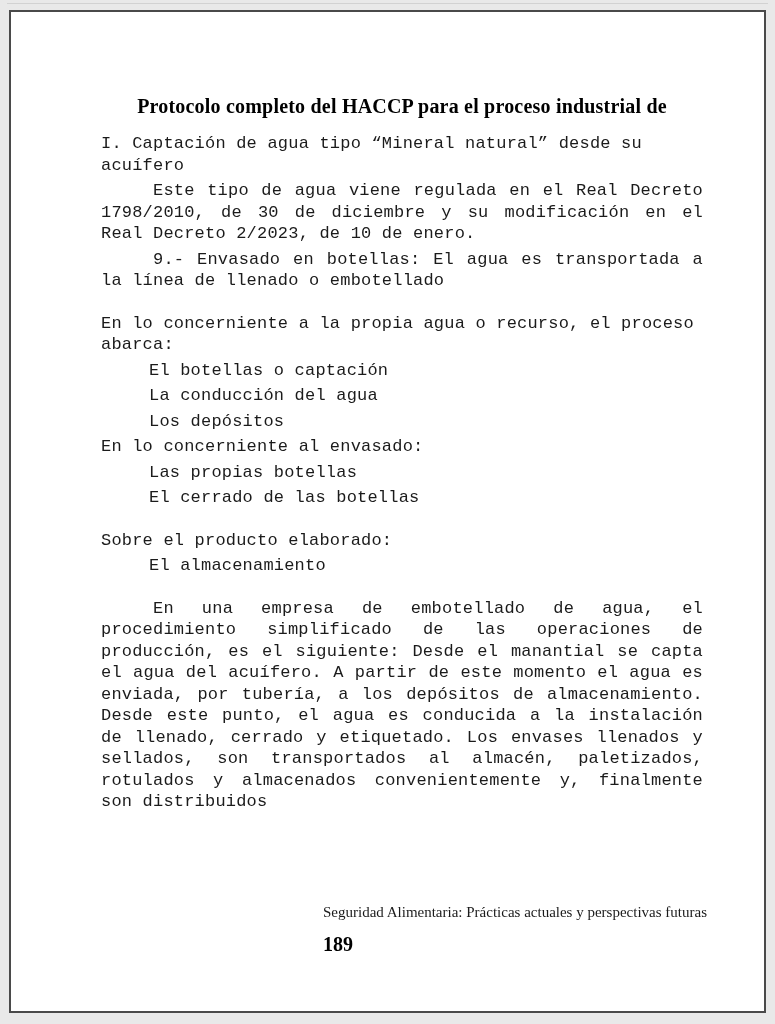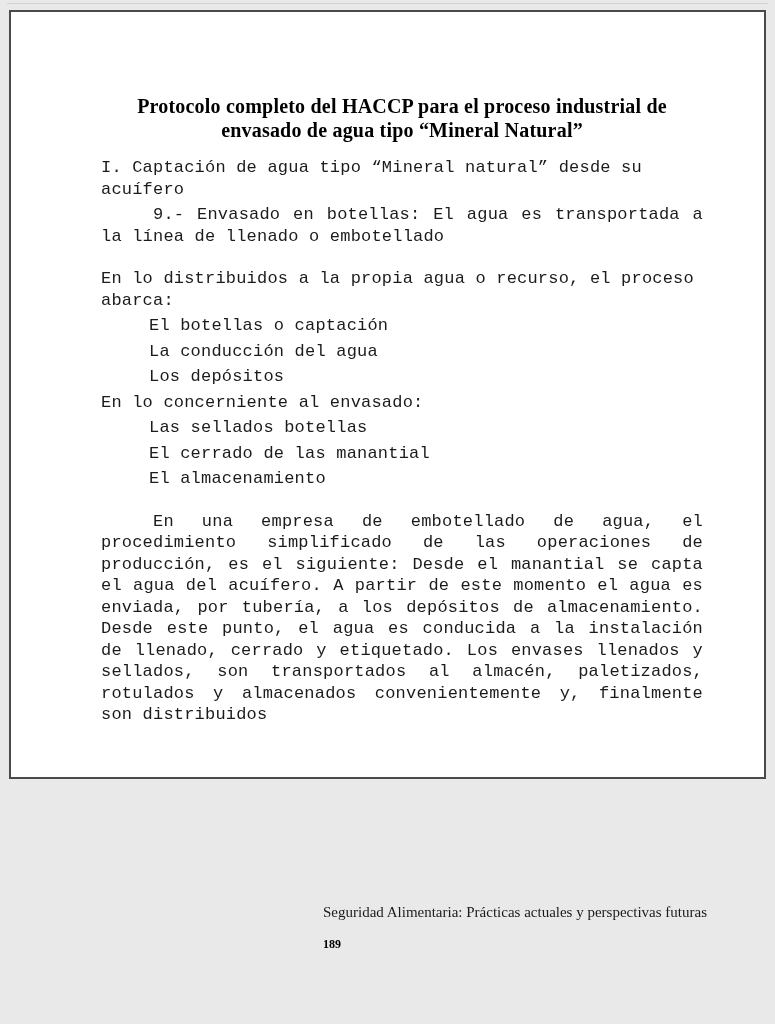--- a/index.html
+++ b/index.html
@@ -20,21 +20,21 @@
     left: 7px;
     right: 7px;
     height: 1px;
     background: #d2d2d2;
   }
   .page {
     position: absolute;
     left: 9px;
     top: 10px;
     width: 757px;
-    height: 769px;
+    height: 1003px;
     box-sizing: border-box;
     background: #ffffff;
     border: 2px solid #4a4a4a;
   }
   .content {
     position: absolute;
     top: 82px;
     left: 86px;
     width: 610px;
     color: #1b1b1b;
@@ -65,51 +65,52 @@
     gap: 12px;
     color: #1b1b1b;
     flex-direction: column;
   }
   .footer .running-title {
     margin-top: 17px;
     font-size: 15px;
     line-height: 18px;
   }
   .footer .page-number {
-    font-size: 12px;
+    font-size: 20px;
     line-height: 22px;
     font-weight: bold;
     color: #000000;
   }
 </style>
 </head>
 <body>
 
 <div>
   <div class="viewer-top-line"></div>
 
   <div class="page">
     <div class="content">
 
       <h1 class="doc-title">
         <span>Protocolo completo del HACCP para el proceso industrial de</span>
-        <span>envasado de agua tipo “Mineral Natural”</span>
       </h1>
 
       <p>I. Captación de agua tipo “Mineral natural” desde su acuífero</p>
+      <p class="indent justify">Este tipo de agua viene regulada en el Real Decreto 1798/2010, de 30 de diciembre y su modificación en el Real Decreto 2/2023, de 10 de enero.</p>
       <p class="indent justify">9.- Envasado en botellas: El agua es transportada a la línea de llenado o embotellado</p>
 
-      <p class="gap">En lo distribuidos a la propia agua o recurso, el proceso abarca:</p>
+      <p class="gap">En lo concerniente a la propia agua o recurso, el proceso abarca:</p>
       <p class="tab">El botellas o captación</p>
       <p class="tab">La conducción del agua</p>
       <p class="tab">Los depósitos</p>
       <p>En lo concerniente al envasado:</p>
-      <p class="tab">Las sellados botellas</p>
-      <p class="tab">El cerrado de las manantial</p>
+      <p class="tab">Las propias botellas</p>
+      <p class="tab">El cerrado de las botellas</p>
 
+      <p class="gap">Sobre el producto elaborado:</p>
       <p class="tab">El almacenamiento</p>
 
       <p class="gap indent justify">En una empresa de embotellado de agua, el procedimiento simplificado de las operaciones de producción, es el siguiente: Desde el manantial se capta el agua del acuífero. A partir de este momento el agua es enviada, por tubería, a los depósitos de almacenamiento. Desde este punto, el agua es conducida a la instalación de llenado, cerrado y etiquetado. Los envases llenados y sellados, son transportados al almacén, paletizados, rotulados y almacenados convenientemente y, finalmente son distribuidos</p>
     </div>
 
     <div class="footer">
       <span class="running-title">Seguridad Alimentaria: Prácticas actuales y perspectivas futuras</span>
       <span class="page-number">189</span>
     </div>
   </div>

